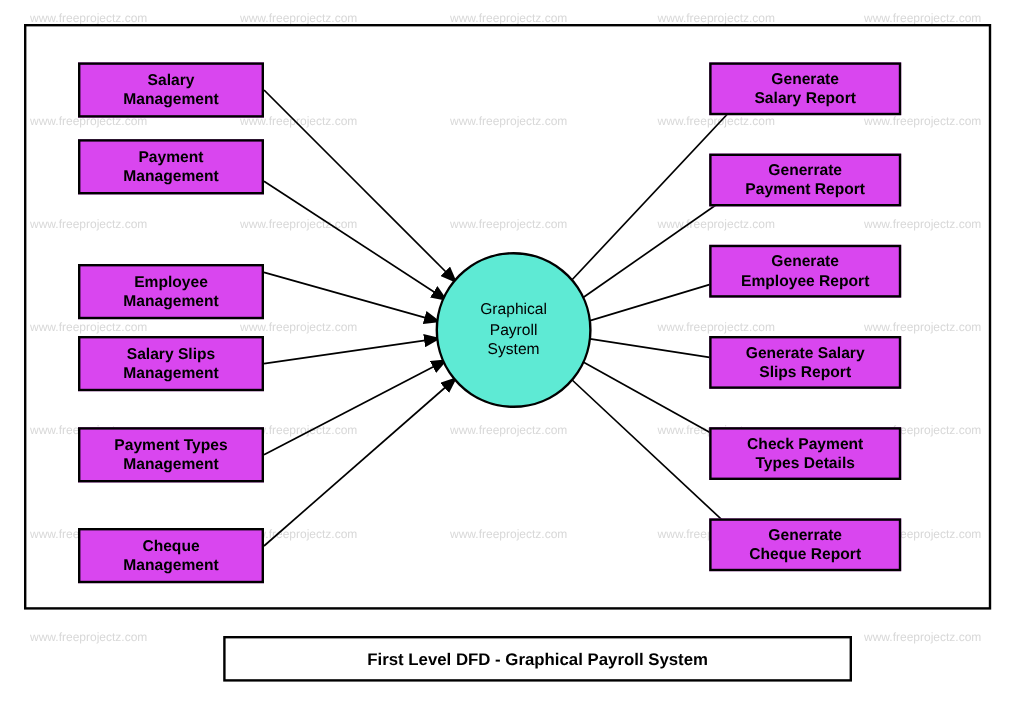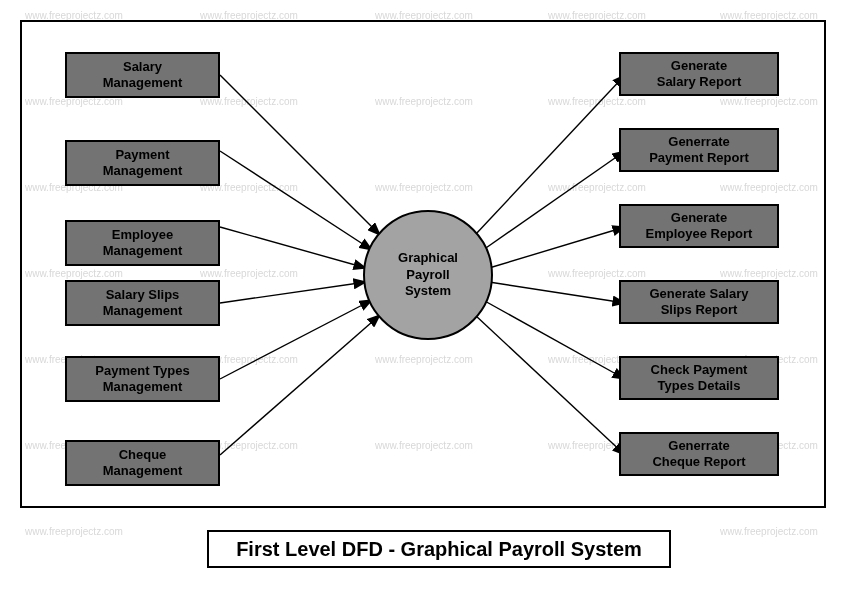--- a/index.html
+++ b/index.html
@@ -38,64 +38,64 @@
     top: 20px;
     left: 20px;
     width: 806px;
     height: 488px;
     z-index: 2;
     pointer-events: none;
   }
   .box {
     position: absolute;
     border: 2px solid #000;
-    background: #737373;
+    background: #d946ef;
     display: flex;
     align-items: center;
     justify-content: center;
     text-align: center;
     font-weight: bold;
     font-size: 13px;
     line-height: 1.25;
     padding: 20px 6px;
     z-index: 5;
   }
   .left-col { left: 65px; width: 155px; height: 46px; }
-  .right-col { left: 619px; width: 160px; height: 44px; }
+  .right-col { left: 591px; width: 160px; height: 44px; }
   .center-circle {
     position: absolute;
     left: 363px;
     top: 210px;
     width: 130px;
     height: 130px;
     border: 2px solid #000;
     border-radius: 50%;
-    background: #a3a3a3;
+    background: #5eead4;
     display: flex;
     align-items: center;
     justify-content: center;
     text-align: center;
-    font-weight: bold;
+    font-weight: normal;
     font-size: 13px;
     line-height: 1.3;
     z-index: 5;
   }
   .title-box {
     position: absolute;
-    left: 207px;
+    left: 186px;
     top: 530px;
-    width: 464px;
+    width: 524px;
     height: 38px;
     border: 2px solid #000;
     background: #fff;
     display: flex;
     align-items: center;
     justify-content: center;
     font-weight: bold;
-    font-size: 20px;
+    font-size: 14px;
     z-index: 5;
   }
 </style>
 </head>
 <body>
 
 <div class="watermark-layer">
   <span class="wm" style="top:10px;left:25px">www.freeprojectz.com</span>
   <span class="wm" style="top:10px;left:200px">www.freeprojectz.com</span>
   <span class="wm" style="top:10px;left:375px">www.freeprojectz.com</span>
@@ -155,21 +155,21 @@
   <line x1="463" y1="230" x2="605" y2="131" stroke="#000" stroke-width="1.4" marker-end="url(#arrowhead)"></line>
   <line x1="469" y1="248" x2="605" y2="207" stroke="#000" stroke-width="1.4" marker-end="url(#arrowhead)"></line>
   <line x1="469" y1="262" x2="605" y2="283" stroke="#000" stroke-width="1.4" marker-end="url(#arrowhead)"></line>
   <line x1="463" y1="280" x2="605" y2="359" stroke="#000" stroke-width="1.4" marker-end="url(#arrowhead)"></line>
   <line x1="455" y1="295" x2="605" y2="435" stroke="#000" stroke-width="1.4" marker-end="url(#arrowhead)"></line>
 </svg>
 
 <div class="box left-col" style="top:52px">
     <span>Salary<br>Management</span>
   </div>
-<div class="box left-col" style="top:140px">
+<div class="box left-col" style="top:116px">
     <span>Payment<br>Management</span>
   </div>
 <div class="box left-col" style="top:220px">
     <span>Employee<br>Management</span>
   </div>
 <div class="box left-col" style="top:280px">
     <span>Salary Slips<br>Management</span>
   </div>
 <div class="box left-col" style="top:356px">
     <span>Payment Types<br>Management</span>

